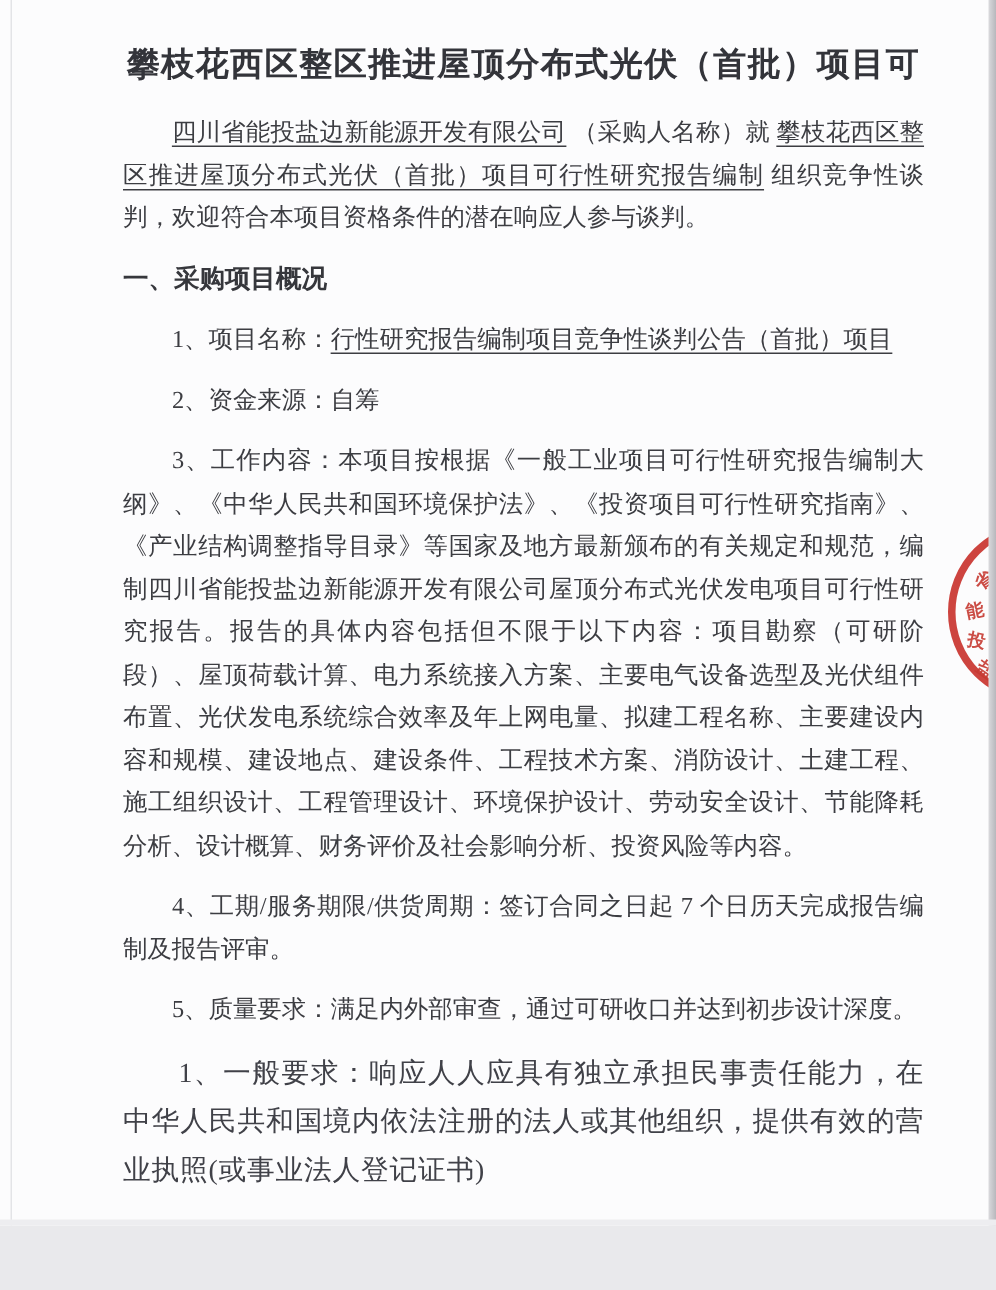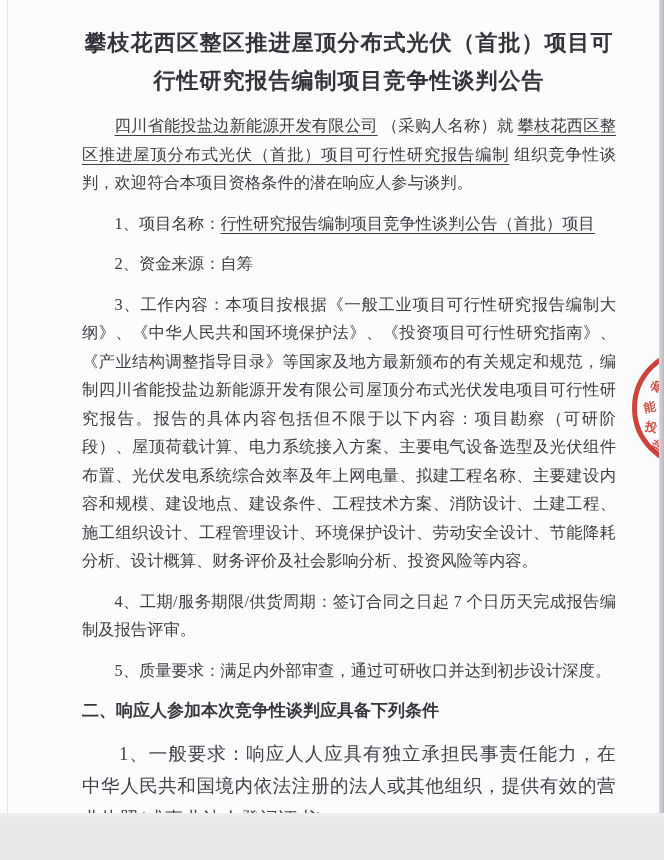--- a/index.html
+++ b/index.html
@@ -58,38 +58,37 @@
 </head>
 <body>
 
 <div class="page">
   <div class="scan-left-line"></div>
 
   <div class="content">
 
     <div class="doc-title">
       <div>攀枝花西区整区推进屋顶分布式光伏（首批）项目可</div>
-      <div>行性研究报告编制项目竞争性谈判公告</div>
     </div>
 
     <p class="indent"><span class="u">四川省能投盐边新能源开发有限公司</span><span> （采购人名称）就  </span><span class="u">攀枝花西区整区推进屋顶分布式光伏（首批）项目可行性研究报告编制</span><span> 组织竞争性谈判，欢迎符合本项目资格条件的潜在响应人参与谈判。</span></p>
 
+    <p class="h-bold">一、采购项目概况</p>
 
     <p class="indent"><span>1、项目名称：</span><span class="u">行性研究报告编制项目竞争性谈判公告（首批）项目</span></p>
 
 
     <p class="indent">2、资金来源：自筹</p>
 
     <p class="indent">3、工作内容：本项目按根据《一般工业项目可行性研究报告编制大纲》、《中华人民共和国环境保护法》、《投资项目可行性研究指南》、《产业结构调整指导目录》等国家及地方最新颁布的有关规定和规范，编制四川省能投盐边新能源开发有限公司屋顶分布式光伏发电项目可行性研究报告。报告的具体内容包括但不限于以下内容：项目勘察（可研阶段）、屋顶荷载计算、电力系统接入方案、主要电气设备选型及光伏组件布置、光伏发电系统综合效率及年上网电量、拟建工程名称、主要建设内容和规模、建设地点、建设条件、工程技术方案、消防设计、土建工程、施工组织设计、工程管理设计、环境保护设计、劳动安全设计、节能降耗分析、设计概算、财务评价及社会影响分析、投资风险等内容。</p>
 
     <p class="indent">4、工期/服务期限/供货周期：签订合同之日起 7 个日历天完成报告编制及报告评审。</p>
 
     <p class="indent">5、质量要求：满足内外部审查，通过可研收口并达到初步设计深度。</p>
 
-    <p class="h-bold sec2">二、响应人参加本次竞争性谈判应具备下列条件</p>
 
     <p class="indent kai">1、一般要求：响应人人应具有独立承担民事责任能力，在中华人民共和国境内依法注册的法人或其他组织，提供有效的营业执照(或事业法人登记证书)</p>
 
   </div>
 
   <div class="seal">
     <span class="c0">川</span>
     <span class="c1">省</span>
     <span class="c2">能</span>
     <span class="c3">投</span>

